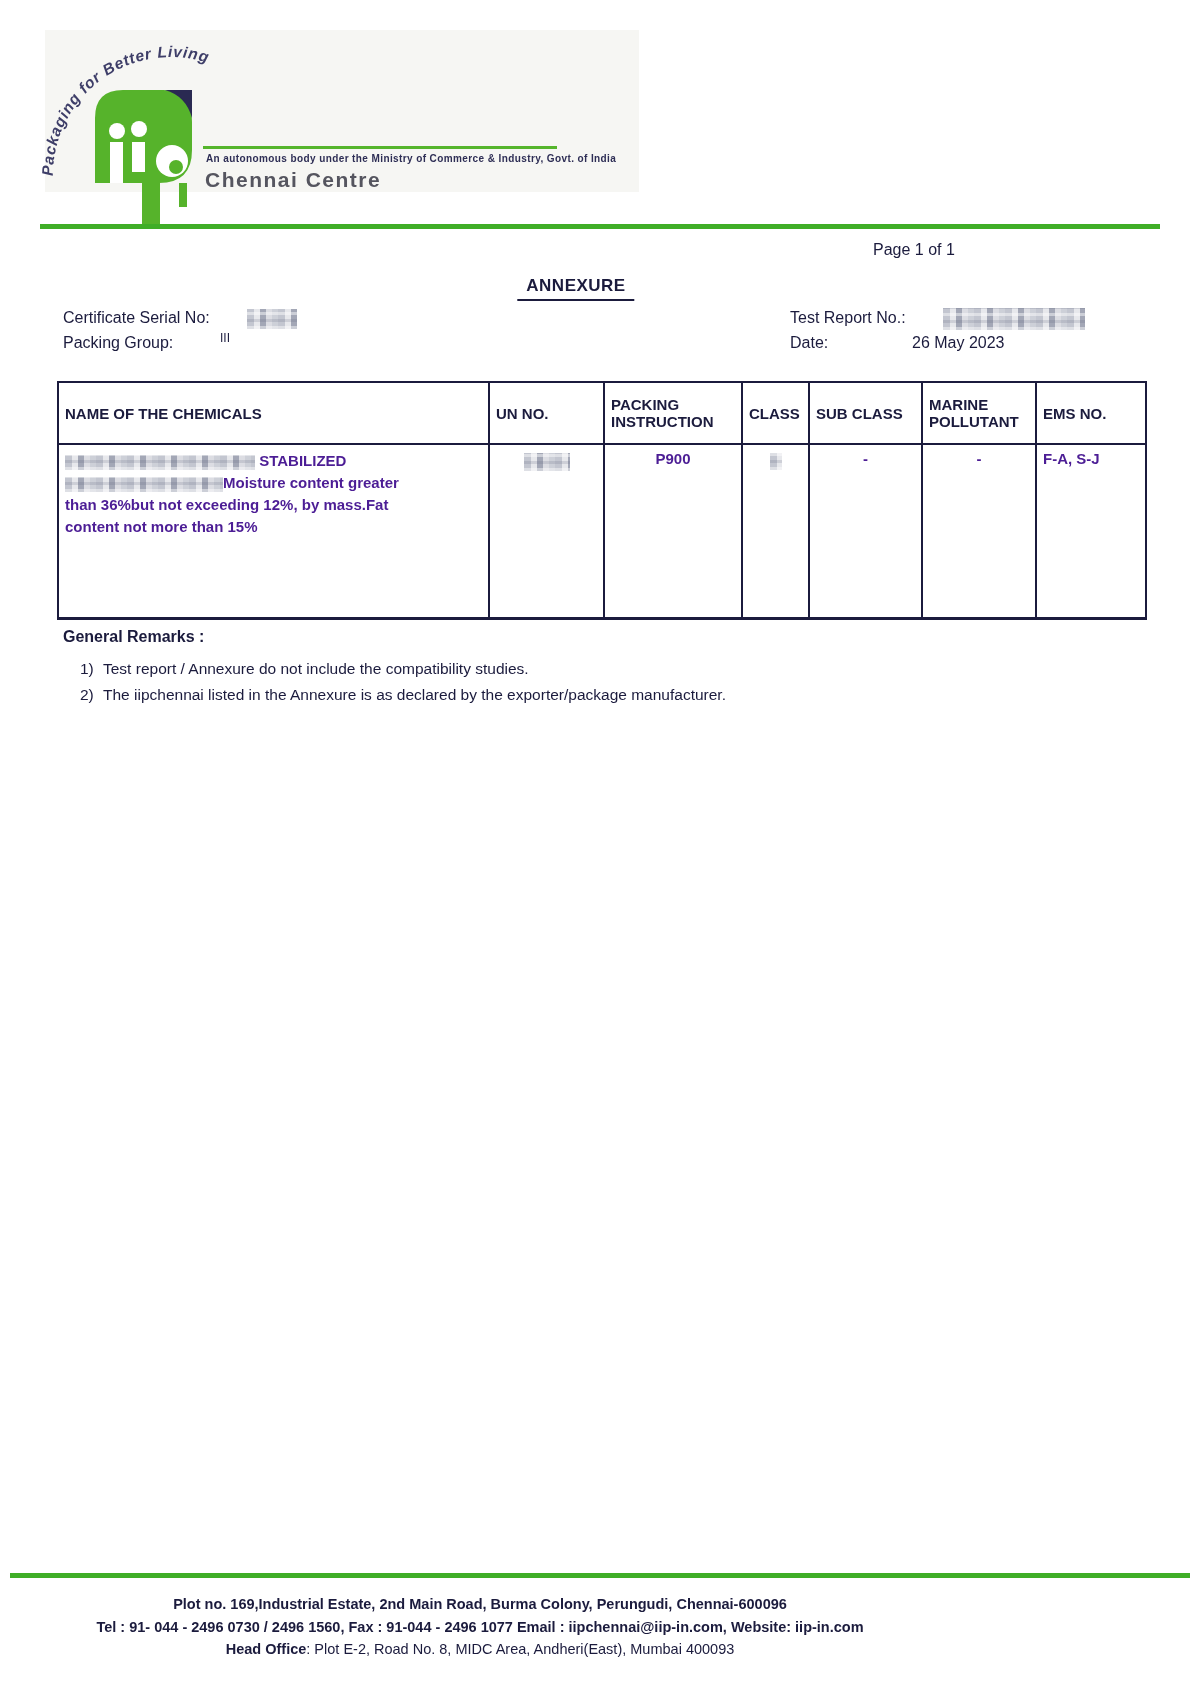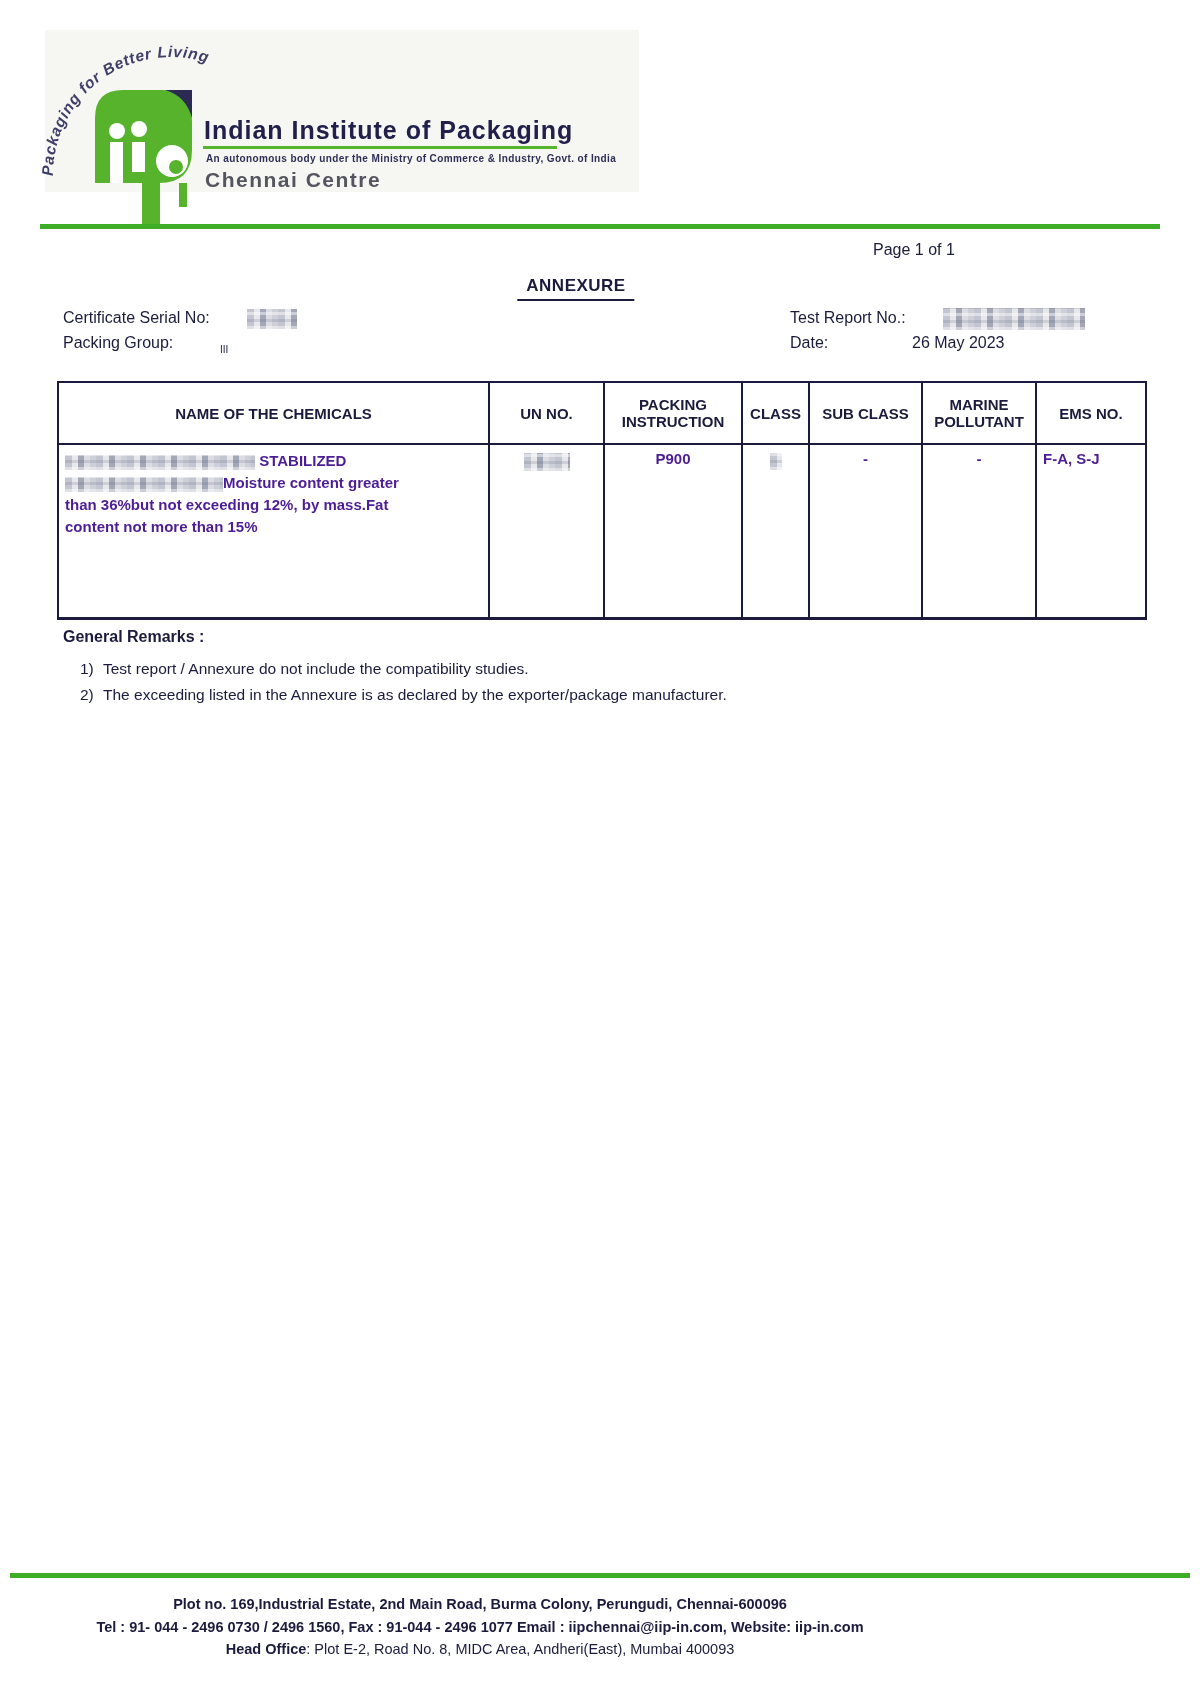--- a/index.html
+++ b/index.html
@@ -34,21 +34,21 @@
     display:inline-block;vertical-align:middle;
     background-image:
       repeating-linear-gradient(0deg, rgba(255,255,255,.45) 0 3px, rgba(0,0,0,0) 3px 7px, rgba(90,95,120,.18) 7px 10px, rgba(0,0,0,0) 10px 14px),
       repeating-linear-gradient(90deg, #c3c6d0 0 7px, #e7e8ec 7px 13px, #a3a7b6 13px 19px, #dcdde3 19px 25px, #cdd0d8 25px 31px);
   }
 
   
   table.chem{position:absolute;left:57px;top:381px;width:1088px;border-collapse:collapse;table-layout:fixed;}
   table.chem,table.chem th,table.chem td{border:2px solid #1b1b3d;}
   table.chem{border-bottom-width:3px;}
-  table.chem th{font-size:15px;font-weight:bold;text-align:center;padding:4px 6px;height:52px;color:#1b1b3d;}
+  table.chem th{font-size:15px;font-weight:bold;text-align:left;padding:4px 6px;height:52px;color:#1b1b3d;}
   table.chem td{vertical-align:top;font-size:15px;font-weight:bold;height:162px;padding:5px 6px;color:#4c1d95;}
   td.name-cell{padding-left:14px;padding-right:10px;line-height:22px;}
   td.center{text-align:center;}
   td.ems-cell{padding-left:6px;}
 
   
   .remarks-heading{left:63px;top:628px;font-size:16px;font-weight:bold;}
   .remark{left:80px;font-size:15.5px;}
   .remark .rnum{display:inline-block;width:23px;}
 
@@ -77,35 +77,34 @@
 
     <rect x="97" y="153" width="18" height="41" fill="#56b32b"></rect>
     <rect x="134" y="153" width="8" height="24" fill="#56b32b"></rect>
 
     <path id="slogan-arc" d="M 8,146 A 118,118 0 0 1 160,32" fill="none"></path>
     <text font-size="15.5" font-style="italic" font-weight="bold" fill="#3e3e68" letter-spacing="0.8">
       <textPath href="#slogan-arc">Packaging for Better Living</textPath>
     </text>
   </svg>
 
-  <div class="hdr-eng">Indian Institute of Packaging</div>
   <div class="hdr-underline"></div>
   <div class="hdr-sub">An autonomous body under the Ministry of Commerce &amp; Industry, Govt. of India</div>
   <div class="hdr-centre">Chennai Centre</div>
 </div>
 
 <div class="abs green-rule-top"></div>
 
 <div class="abs page-label">Page 1 of 1</div>
 <div class="abs doc-title">ANNEXURE</div>
 
 <div class="abs field-label" style="left:63px;top:309px;">Certificate Serial No:</div>
 <span class="abs redact" style="left:247px;top:309px;width:50px;height:20px;"></span>
 <div class="abs field-label" style="left:63px;top:334px;">Packing Group:</div>
-<div class="abs field-value" style="left:220px;top:344px;font-size:10px;text-align:right;">III</div>
+<div class="abs field-value" style="left:220px;top:331px;font-size:12px;text-align:right;">III</div>
 
 <div class="abs field-label" style="left:790px;top:309px;">Test Report No.:</div>
 <span class="abs redact" style="left:943px;top:308px;width:142px;height:22px;"></span>
 <div class="abs field-label" style="left:790px;top:334px;">Date:</div>
 <div class="abs field-value" style="left:912px;top:334px;">26 May 2023</div>
 
 <table class="chem">
   <colgroup>
     <col style="width:431px">
       <col style="width:115px">
@@ -151,21 +150,21 @@
       <td class="ems-cell">F-A, S-J</td>
     </tr>
   </tbody>
 </table>
 
 <div class="abs remarks-heading">General Remarks :</div>
 <div class="abs remark" style="top:660px;">
   <span class="rnum">1)</span><span>Test report / Annexure do not include the compatibility studies.</span>
 </div>
 <div class="abs remark" style="top:686px;">
-  <span class="rnum">2)</span><span>The exceeding listed in the Annexure is as declared by the exporter/package manufacturer.</span>
+  <span class="rnum">2)</span><span>The iipchennai listed in the Annexure is as declared by the exporter/package manufacturer.</span>
 </div>
 
 <div class="abs green-rule-bottom"></div>
 <div class="abs footer-line" style="top:1596px;">Plot no. 169,Industrial Estate, 2nd Main Road, Burma Colony, Perungudi,  Chennai-600096</div>
 <div class="abs footer-line" style="top:1619px;">Tel : 91- 044 - 2496 0730 / 2496 1560, Fax : 91-044 - 2496 1077 Email :  iipchennai@iip-in.com, Website: iip-in.com</div>
 <div class="abs footer-line" style="top:1641px;">
   <span>Head Office</span><span class="normal">: Plot E-2, Road No. 8, MIDC Area, Andheri(East), Mumbai 400093</span>
 </div>
 
 </body></html>

